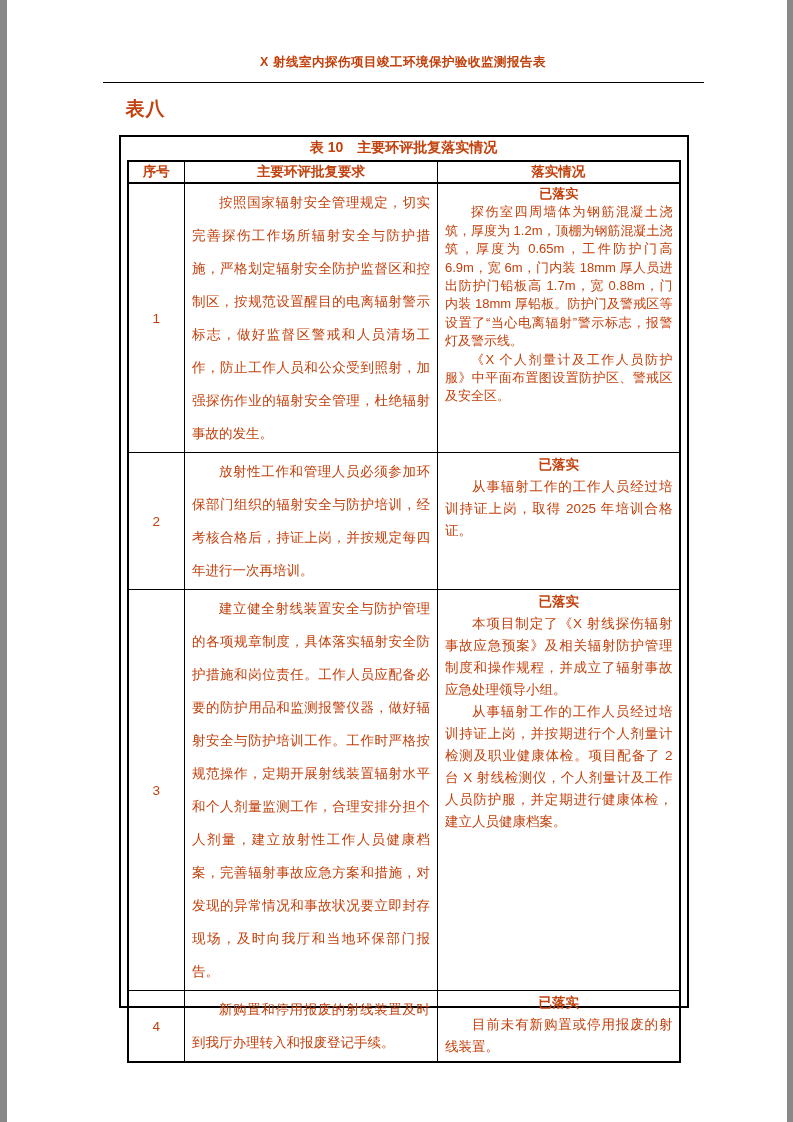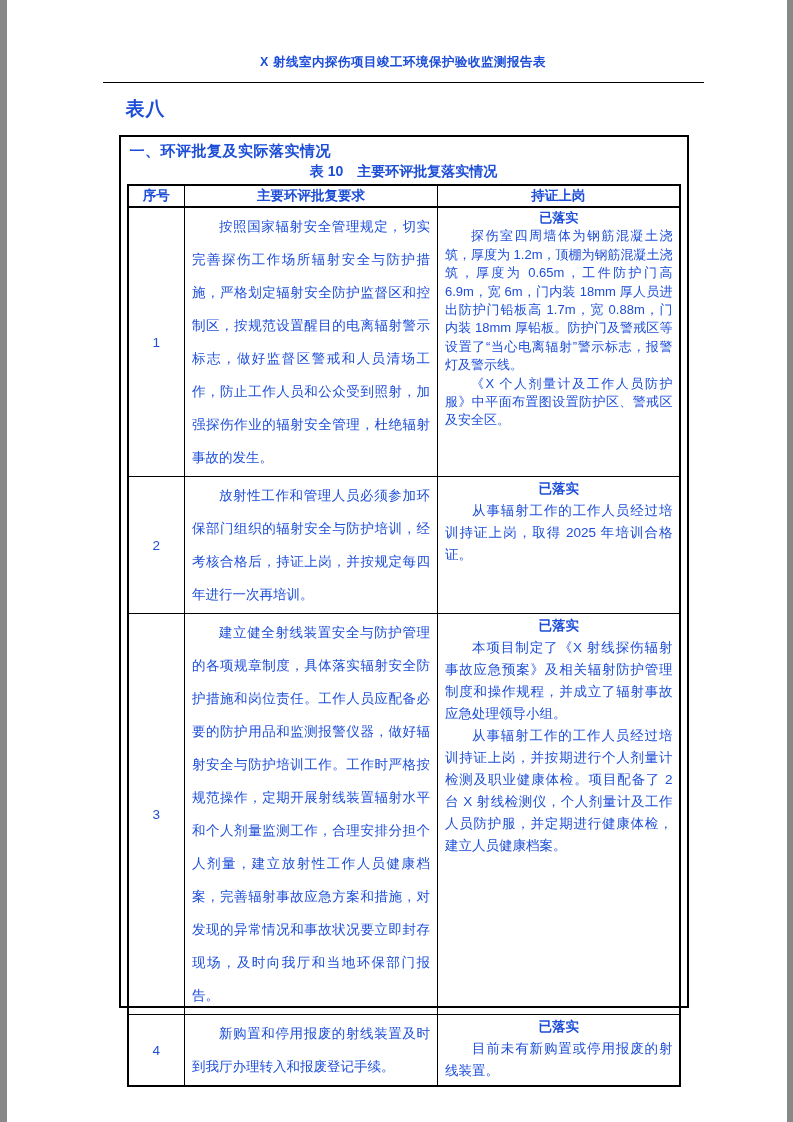--- a/index.html
+++ b/index.html
@@ -3,21 +3,21 @@
 <meta charset="utf-8">
 <style>
   html, body { margin: 0; padding: 0; background: #888; }
   .page {
     position: relative;
     width: 780px;
     height: 1122px;
     margin: 0 auto;
     background: #ffffff;
     font-family: "Liberation Sans", "DejaVu Sans", sans-serif;
-    color: #1d4ed8;
+    color: #c2410c;
     overflow: hidden;
   }
 
   
   .doc-header {
     position: absolute;
     top: 52px;
     left: 96px;
     width: 601px;
     text-align: center;
@@ -135,34 +135,33 @@
 
 <div class="page">
 
   <div class="doc-header">
     <span class="title">X 射线室内探伤项目竣工环境保护验收监测报告表</span>
   </div>
 
   <div class="table8-label">表八</div>
 
   <div class="main-box">
-    <div class="box-heading">一、环评批复及实际落实情况</div>
     <div class="table-caption">表 10　主要环评批复落实情况</div>
 
     <table class="review">
       <colgroup>
         <col class="c-num">
           <col class="c-req">
           <col class="c-status">
       </colgroup>
       <thead>
         <tr>
           <th>序号</th>
           <th>主要环评批复要求</th>
-          <th>持证上岗</th>
+          <th>落实情况</th>
         </tr>
       </thead>
       <tbody>
         <tr class="r-1">
           <td class="num">1</td>
           <td class="req">
             <p>按照国家辐射安全管理规定，切实完善探伤工作场所辐射安全与防护措施，严格划定辐射安全防护监督区和控制区，按规范设置醒目的电离辐射警示标志，做好监督区警戒和人员清场工作，防止工作人员和公众受到照射，加强探伤作业的辐射安全管理，杜绝辐射事故的发生。</p>
           </td>
           <td class="status">
             <p class="status-label">已落实</p>

